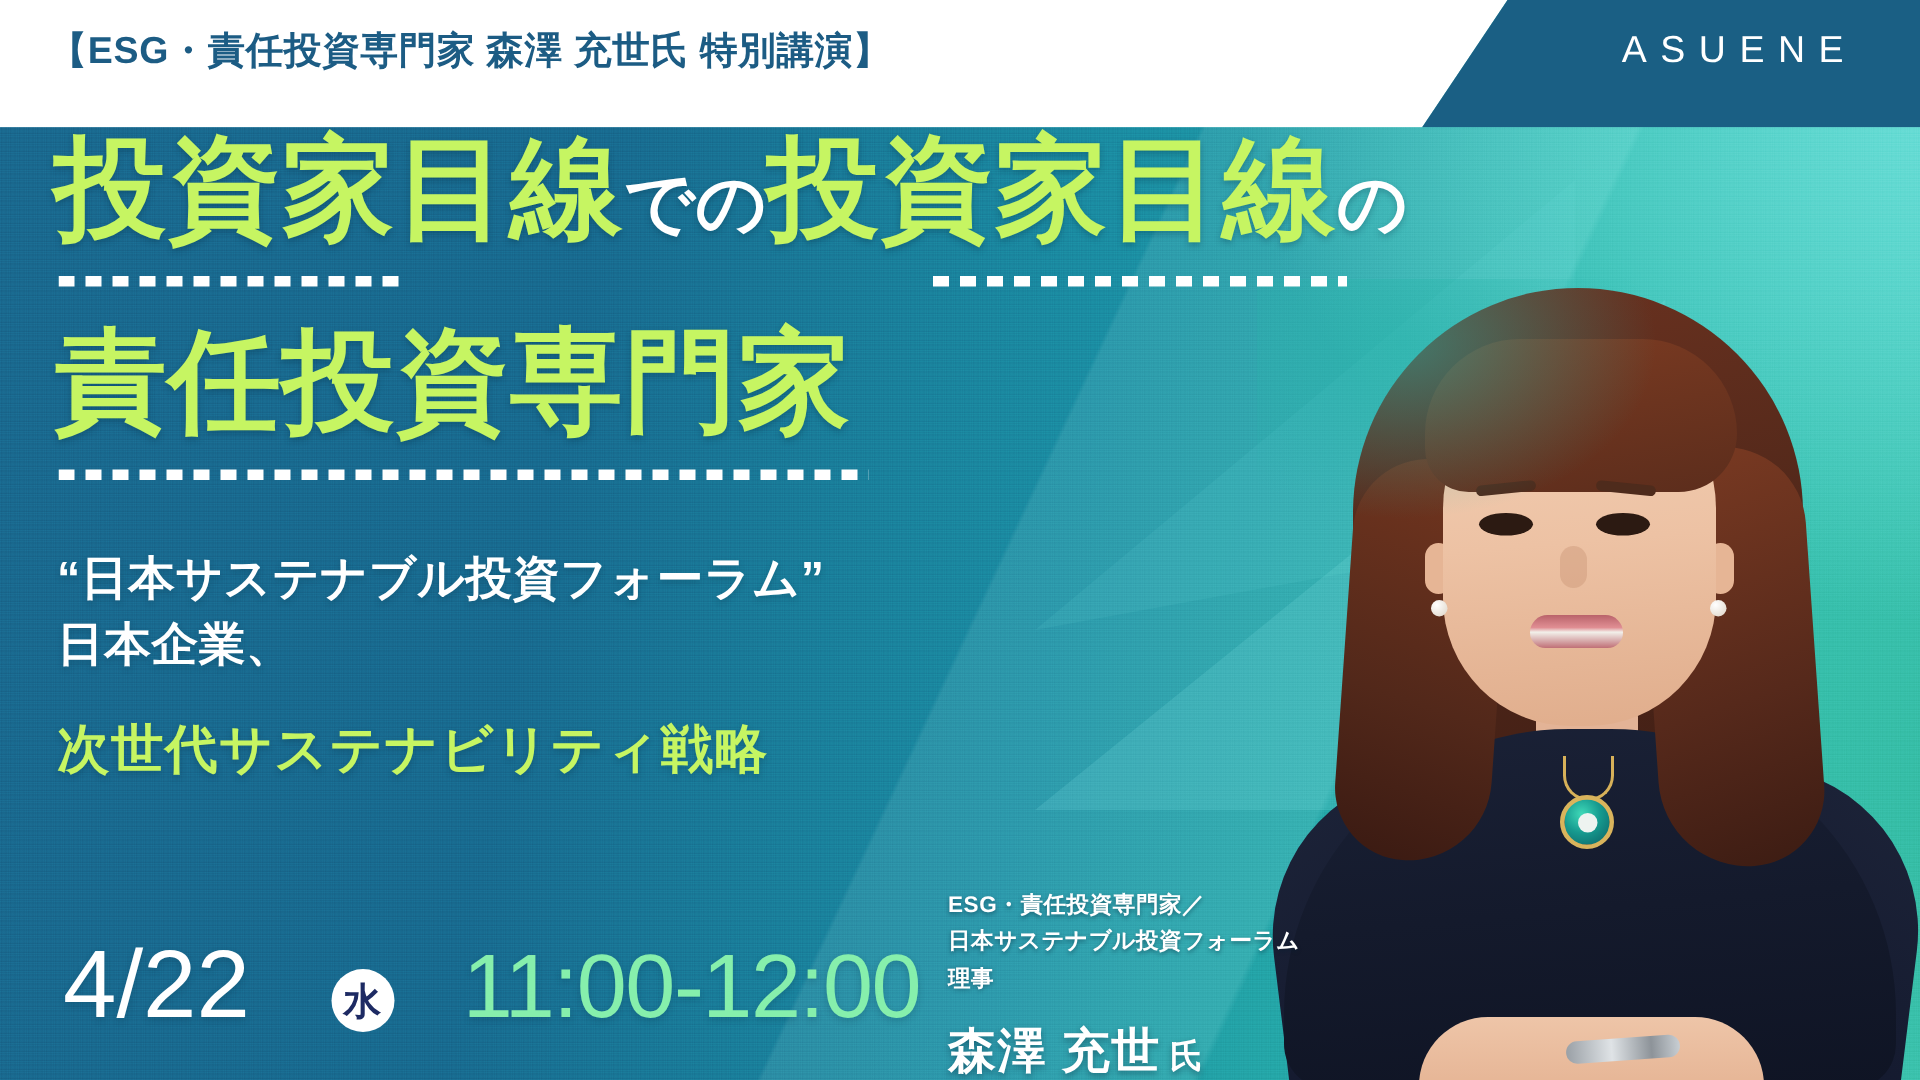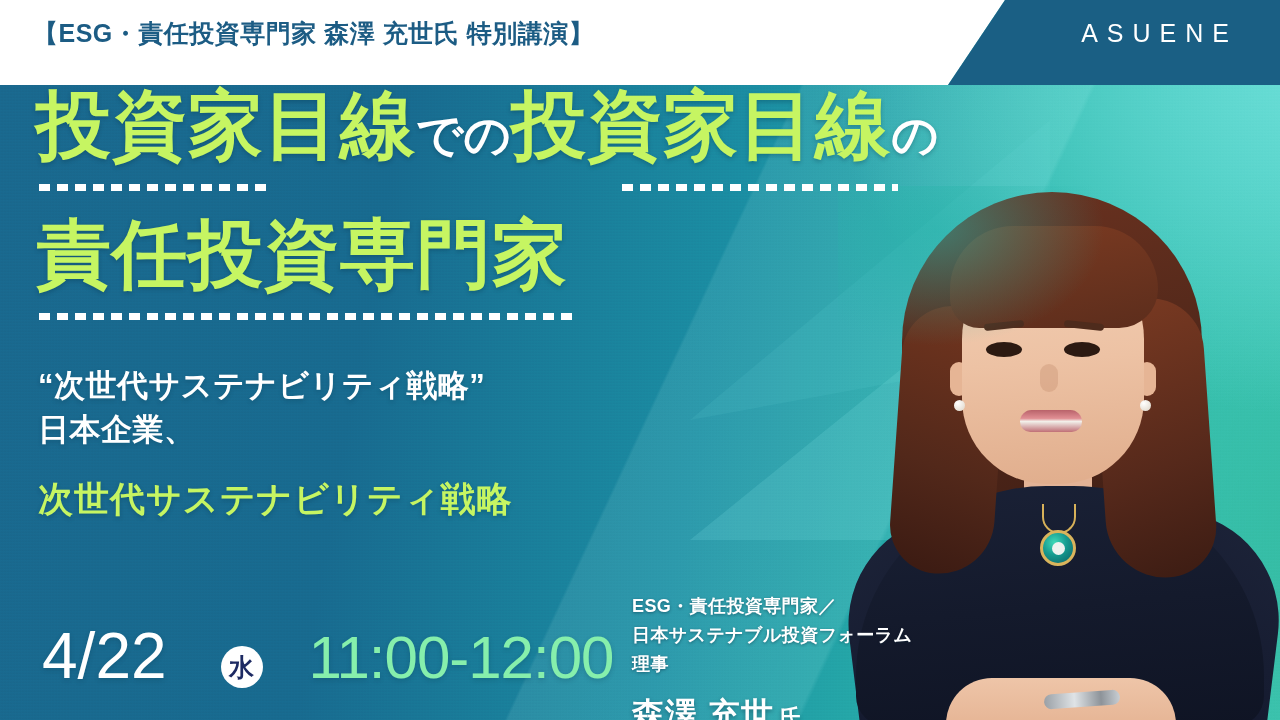--- a/index.html
+++ b/index.html
@@ -134,21 +134,21 @@
   }
   .time-txt {
     font-size:60px; font-weight:400; color:#86efac;
     letter-spacing:-1px; line-height:1;
     text-shadow:0 2px 5px rgba(0,40,60,0.20);
   }
 
   
   .speaker { position:absolute; left:632px; top:592px; z-index:14; }
   .sp-role {
-    font-size:18px; font-weight:bold; color:#ffffff;
+    font-size:15px; font-weight:bold; color:#ffffff;
     line-height:1.62; white-space:nowrap; letter-spacing:0.4px;
     text-shadow:0 1px 3px rgba(0,30,50,0.45);
   }
   .sp-name {
     margin-top:14px; font-size:32px; font-weight:bold; color:#ffffff;
     white-space:nowrap; letter-spacing:1px;
     text-shadow:0 2px 4px rgba(0,30,50,0.40);
   }
   .sp-name .suffix { font-size:22px; margin-left:6px; }
 
@@ -333,21 +333,21 @@
       <span class="big">責任投資専門家</span>
     </div>
 
     <div class="dash-row">
       <div class="dash dash-c"></div>
     </div>
 
   </div>
 
   <div class="sub-block">
-    <div class="sub-line">“次世代サステナビリティ戦略”</div>
+    <div class="sub-line">“日本サステナブル投資フォーラム”</div>
     <div class="sub-line">日本企業、</div>
     <div class="sub-green">次世代サステナビリティ戦略</div>
   </div>
 
 
   <div class="datetime">
     <span class="date-num">4/22</span>
     <span class="day-circle">水</span>
     <span class="time-txt">11:00-12:00</span>
   </div>

